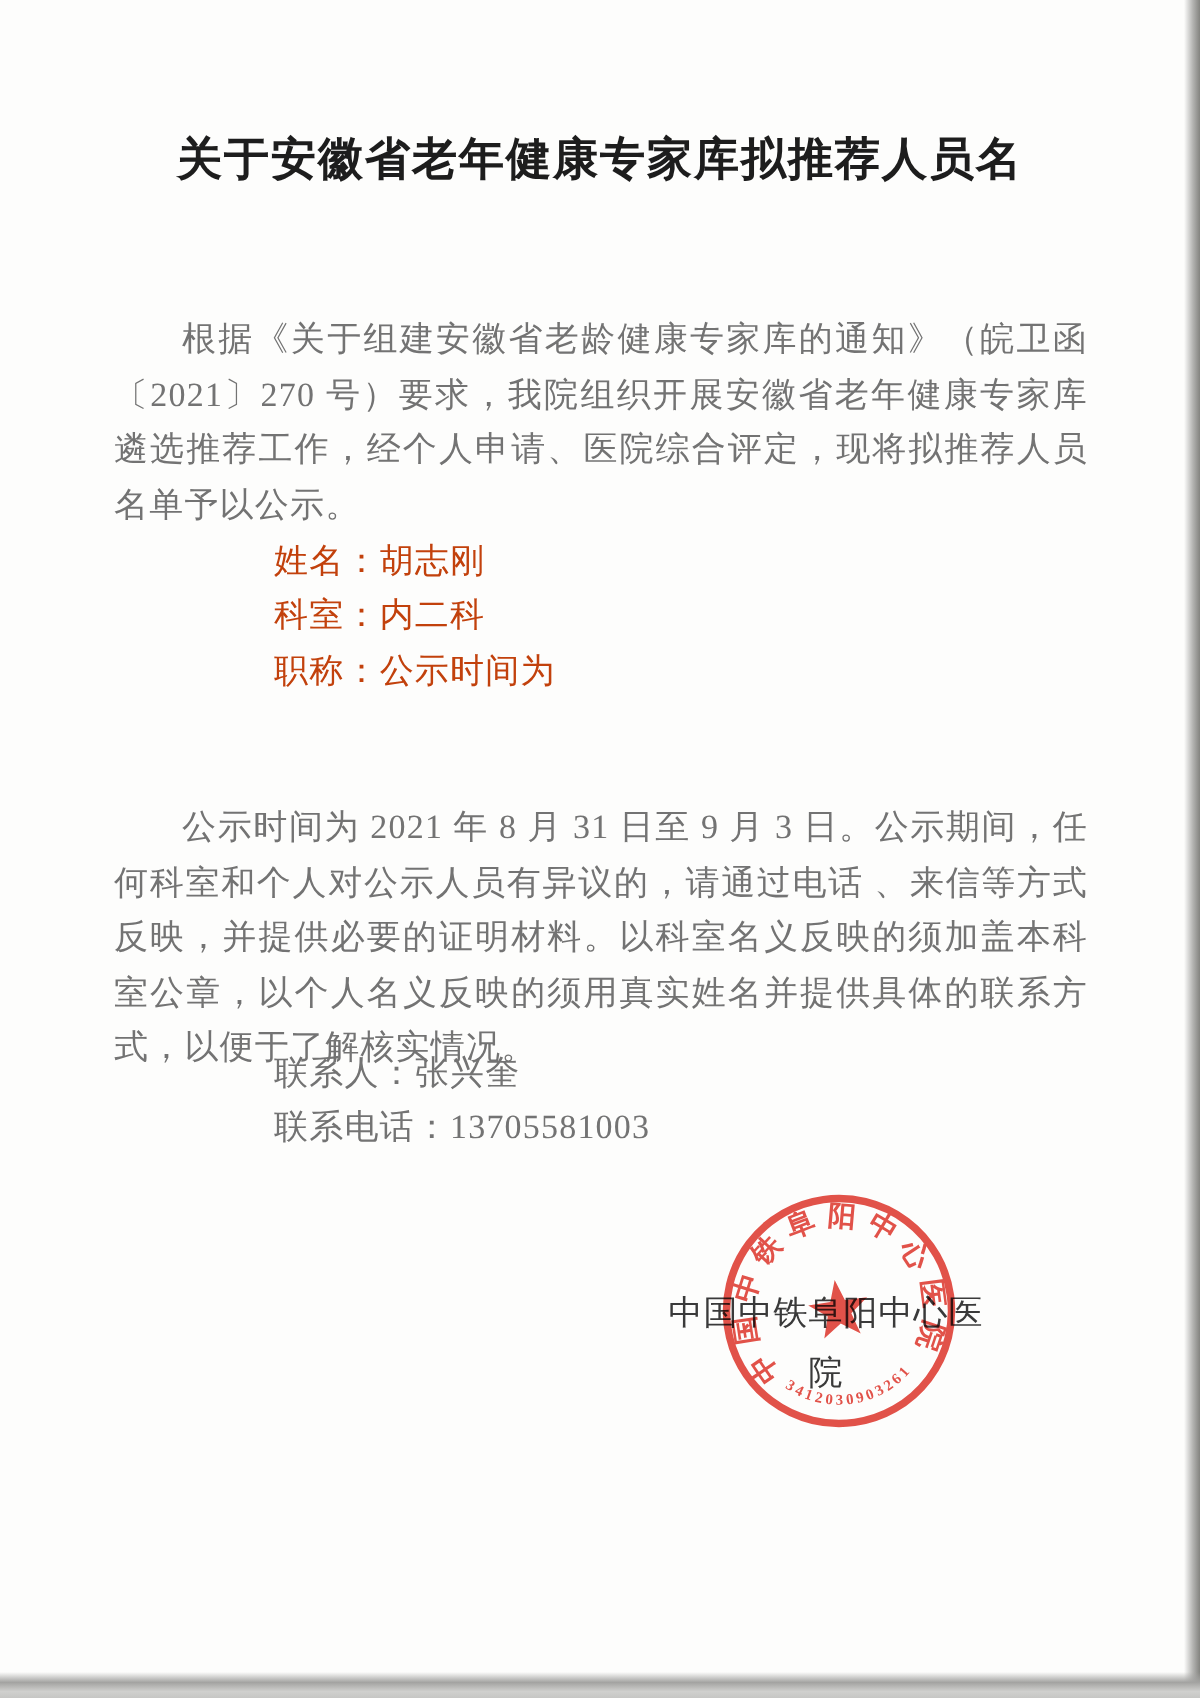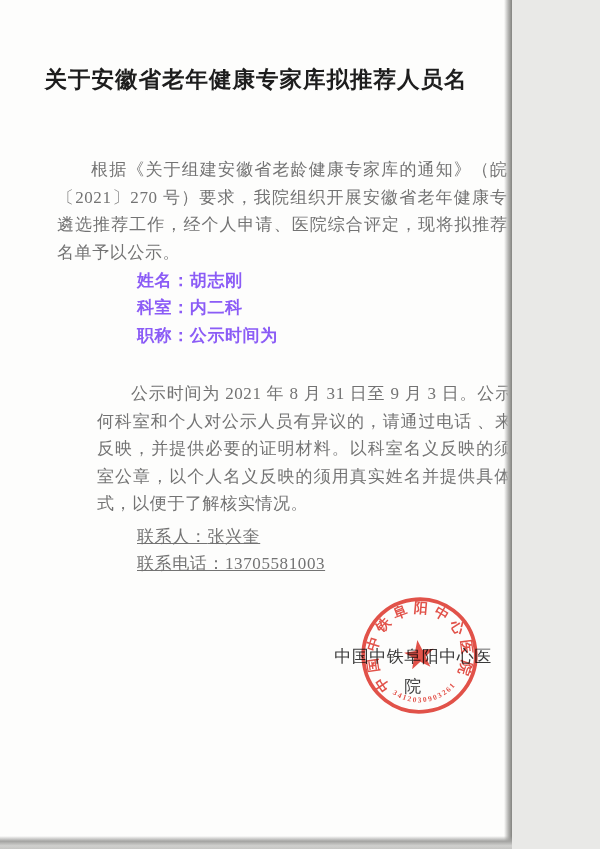--- a/index.html
+++ b/index.html
@@ -3,21 +3,21 @@
 <meta charset="utf-8">
 <style>
   * { margin: 0; padding: 0; box-sizing: border-box; }
   html, body { width: 600px; height: 849px; }
   body {
     font-family: "Liberation Serif", serif;
     background: #e9e9e7;
   }
   .page {
     position: relative;
-    width: 512px;
+    width: 600px;
     height: 849px;
     background: #fdfdfc;
     overflow: hidden;
     color: #333;
   }
   .scan-edge-right {
     position: absolute;
     top: 0; right: 0;
     width: 8px; height: 849px;
     background: linear-gradient(to right, rgba(253,253,252,0) 0%, #b4b4b2 55%, #83837f 100%);
@@ -43,24 +43,24 @@
     position: absolute;
     left: 57px;
     width: 487px;
     font-size: 17px;
     line-height: 27.5px;
     letter-spacing: 0.6px;
     text-align: justify;
     color: #737373;
   }
   .para-1 { top: 156px; text-indent: 2em; }
-  .para-2 { top: 380px; text-indent: 2em; margin-left: 40px; }
+  .para-2 { top: 400px; text-indent: 2em; }
   .field-block { line-height: 27.3px; }
-  .person-fields { top: 267px; padding-left: 80px; font-weight: 700; color: #8b5cf6; }
-  .contact-fields { top: 523px; padding-left: 80px; text-decoration: underline; }
+  .person-fields { top: 267px; padding-left: 80px; font-weight: 400; color: #c2410c; }
+  .contact-fields { top: 523px; padding-left: 80px; }
   .signature {
     position: absolute;
     top: 642px; left: 330px;
     width: 166px;
     text-align: center;
     font-size: 17px;
     line-height: 29.5px;
     letter-spacing: 0.5px;
     color: #3a3a3a;
   }

